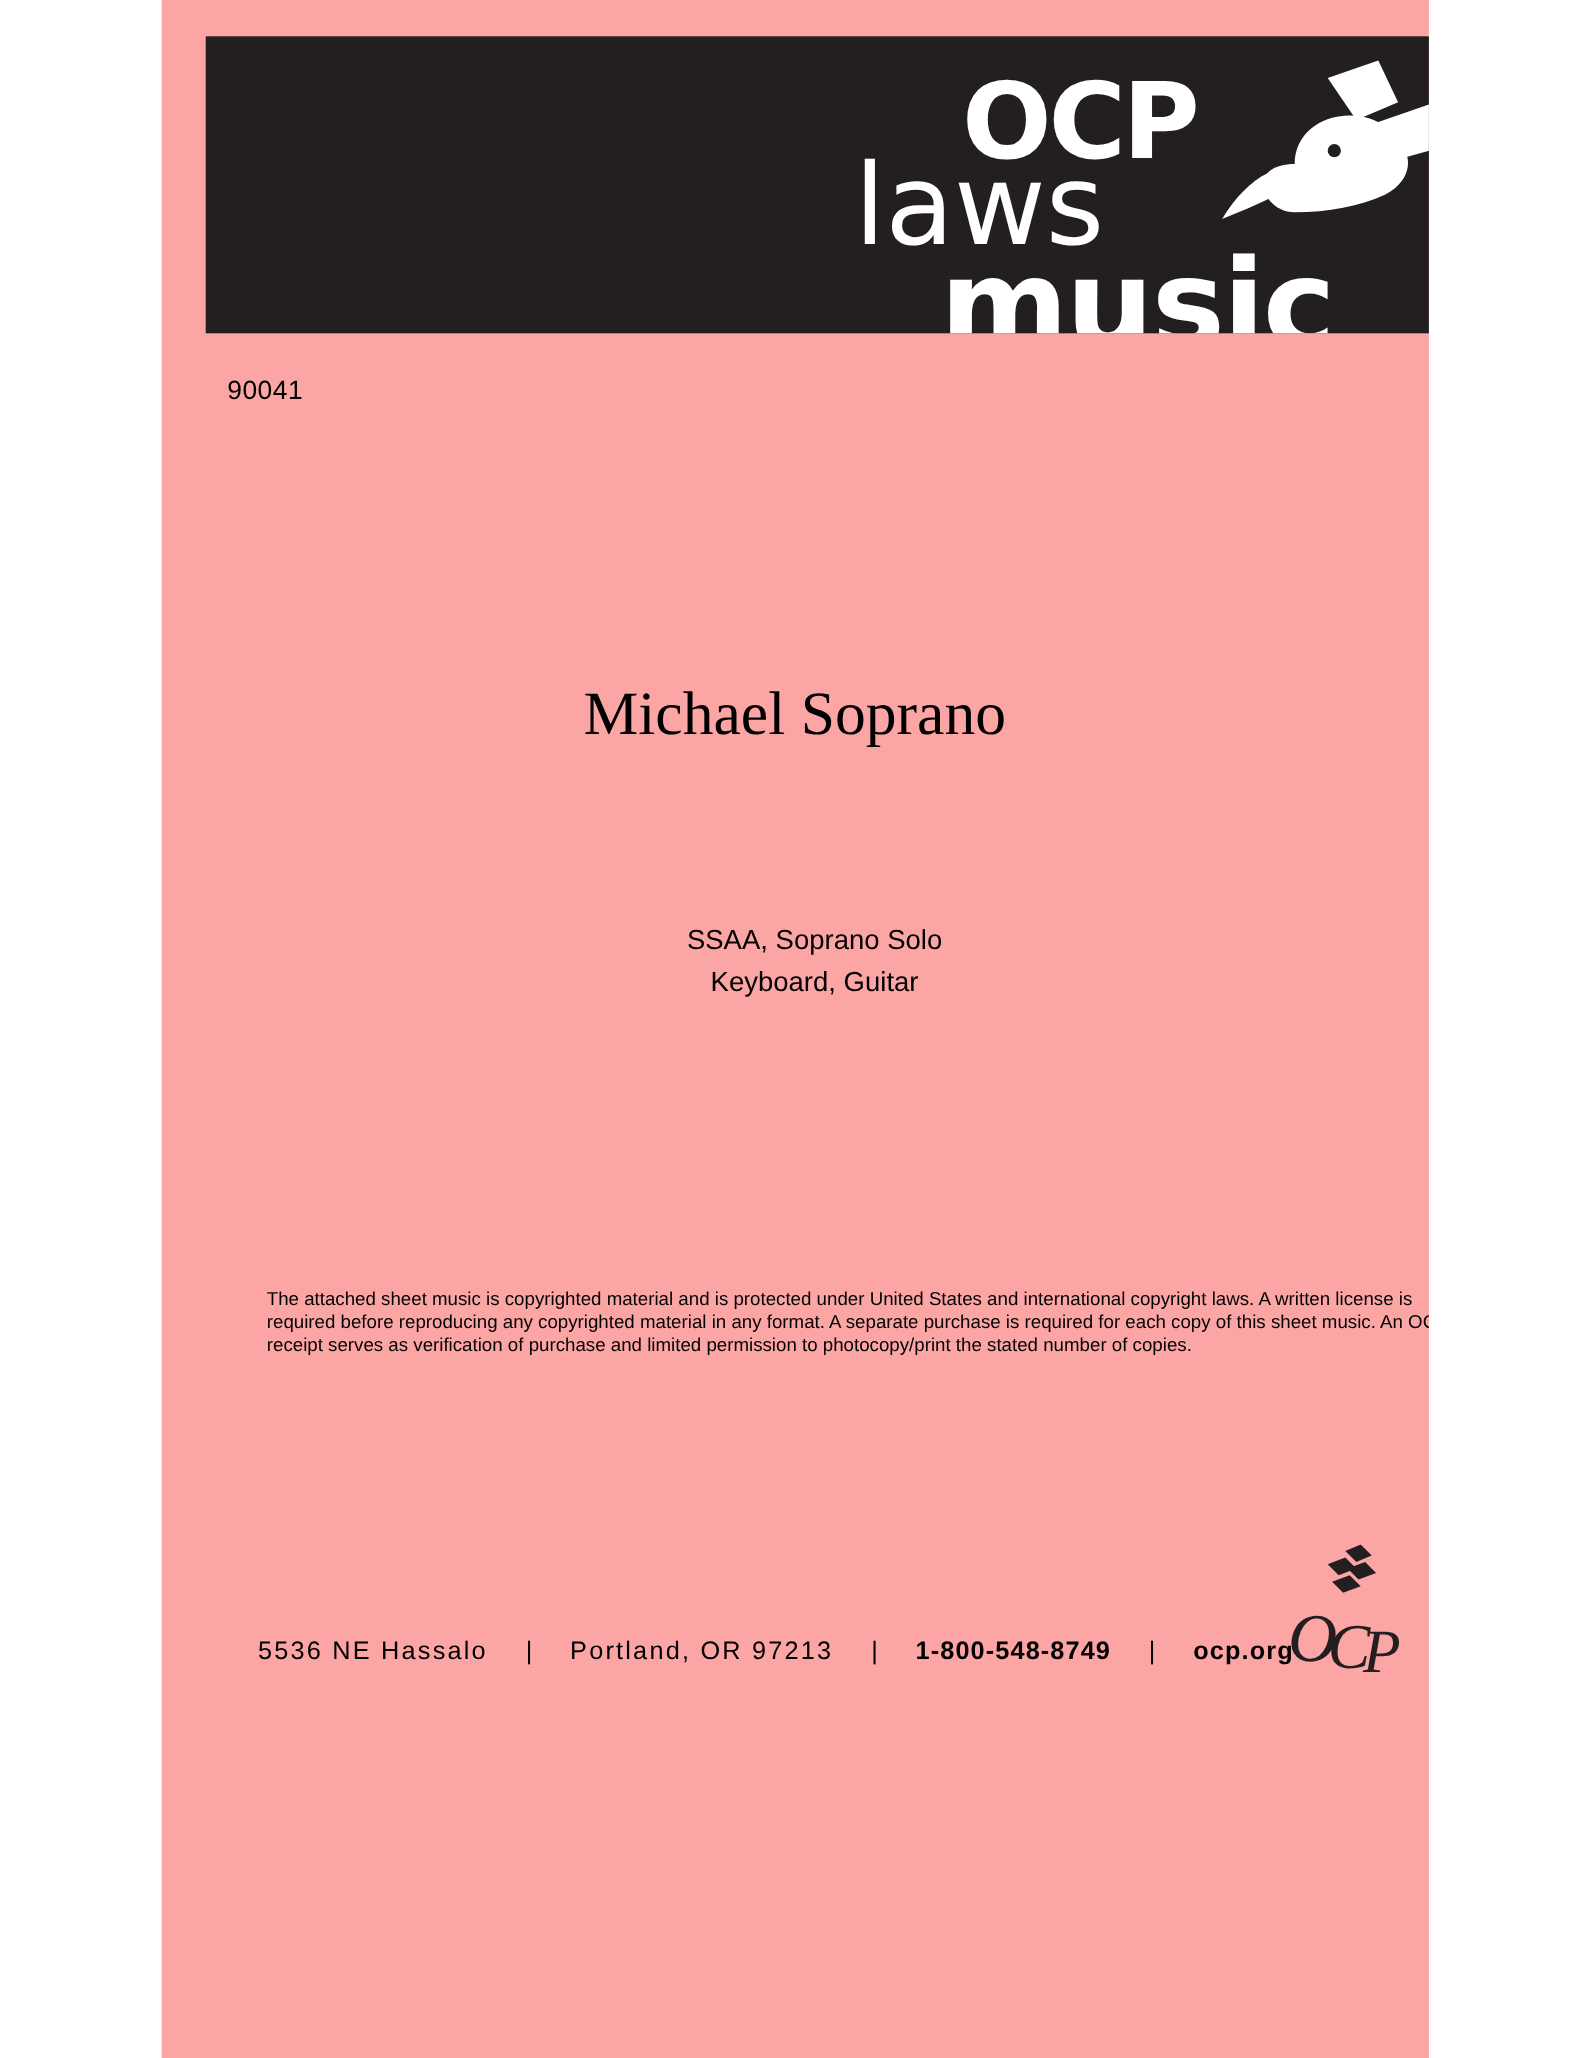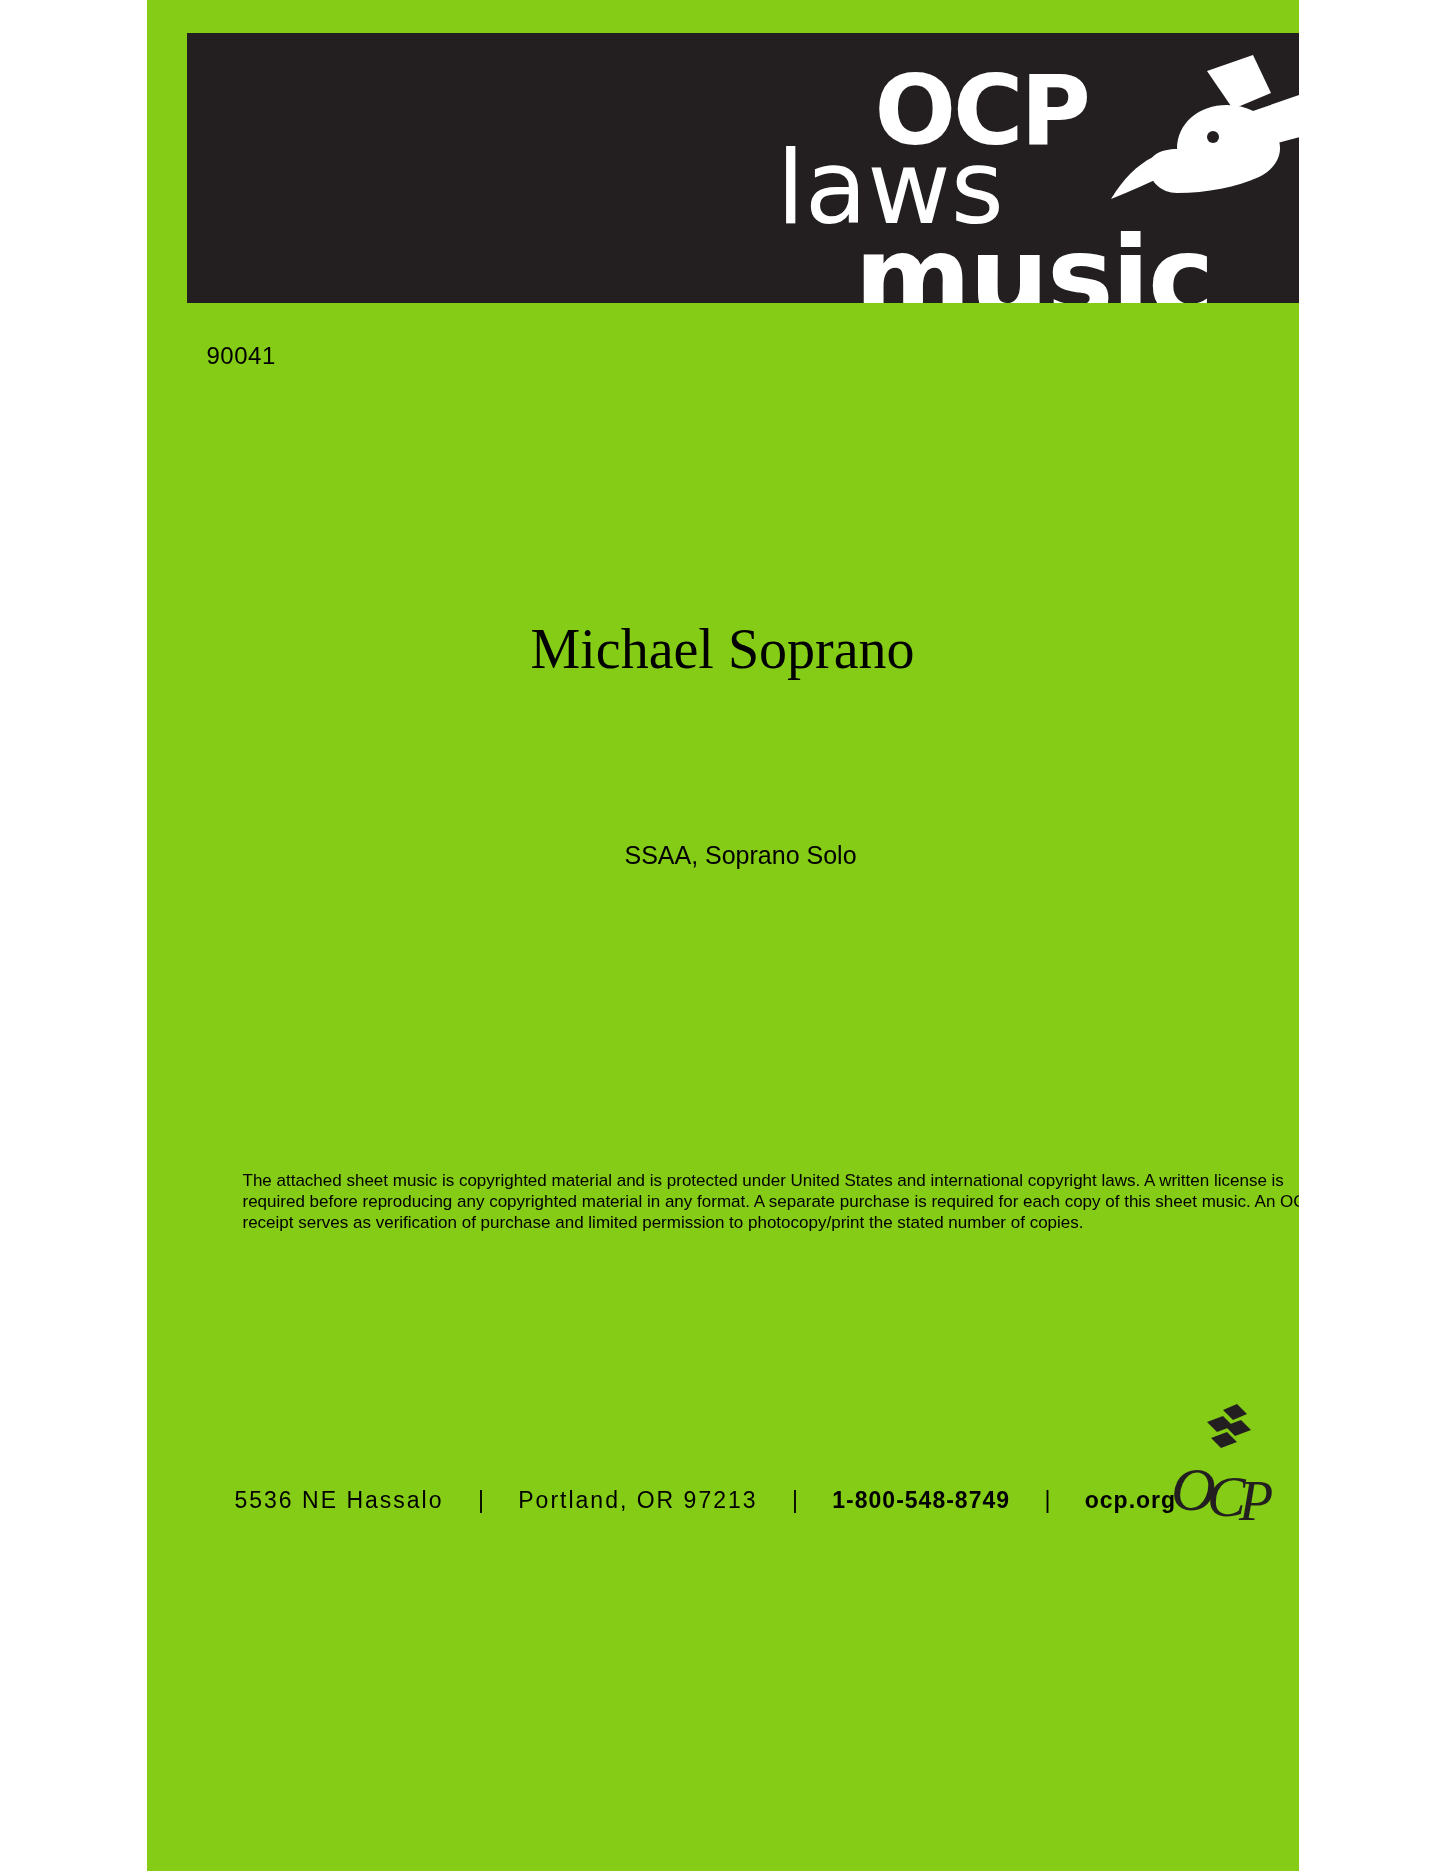--- a/index.html
+++ b/index.html
@@ -8,21 +8,21 @@
     background: #ffffff;
   }
   body {
     font-family: "Liberation Sans", sans-serif;
     color: #000000;
   }
   .page {
     position: relative;
     width: 1152px;
     height: 1871px;
-    background: #84cc16;
+    background: #fca5a5;
     overflow: hidden;
     margin: 0 auto;
   }
 
   
   .header-band {
     position: absolute;
     left: 40px;
     top: 33px;
     width: 1138px;
@@ -186,20 +186,21 @@
     </div>
   </div>
 
   <div class="catalog-number">90041</div>
 
 
   <div class="composer">Michael Soprano</div>
 
   <div class="voicing">
     <div>SSAA, Soprano Solo</div>
+    <div>Keyboard, Guitar</div>
   </div>
 
   <div class="copyright">The attached sheet music is copyrighted material and is protected under United States and international copyright laws. A written license is required before reproducing any copyrighted material in any format. A separate purchase is required for each copy of this sheet music. An OCP receipt serves as verification of purchase and limited permission to photocopy/print the stated number of copies.</div>
 
   <div class="footer">
     <span>5536 NE Hassalo</span>
     <span class="sep">|</span>
     <span>Portland, OR 97213</span>
     <span class="sep">|</span>
     <span class="phone">1-800-548-8749</span>

